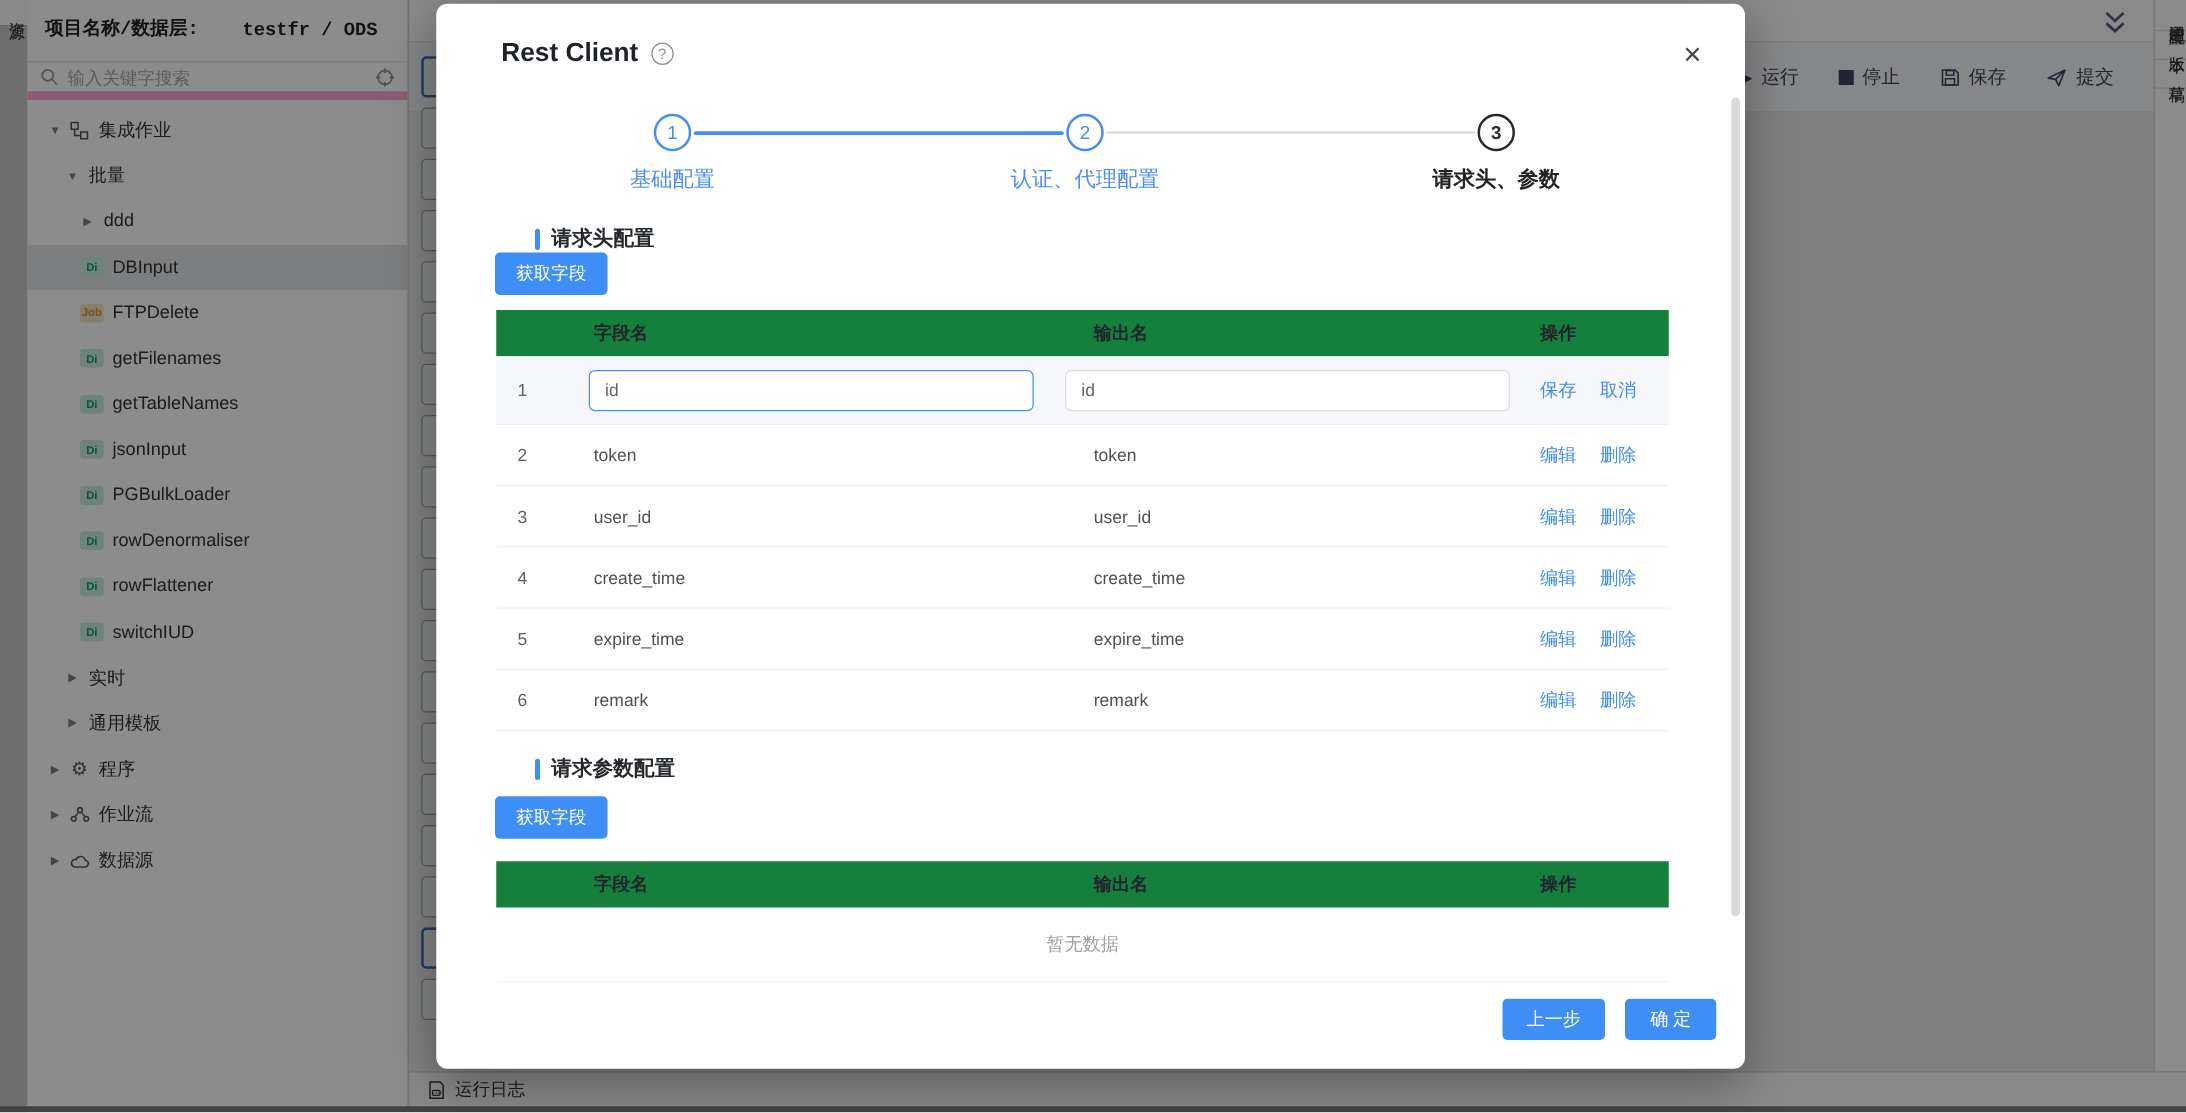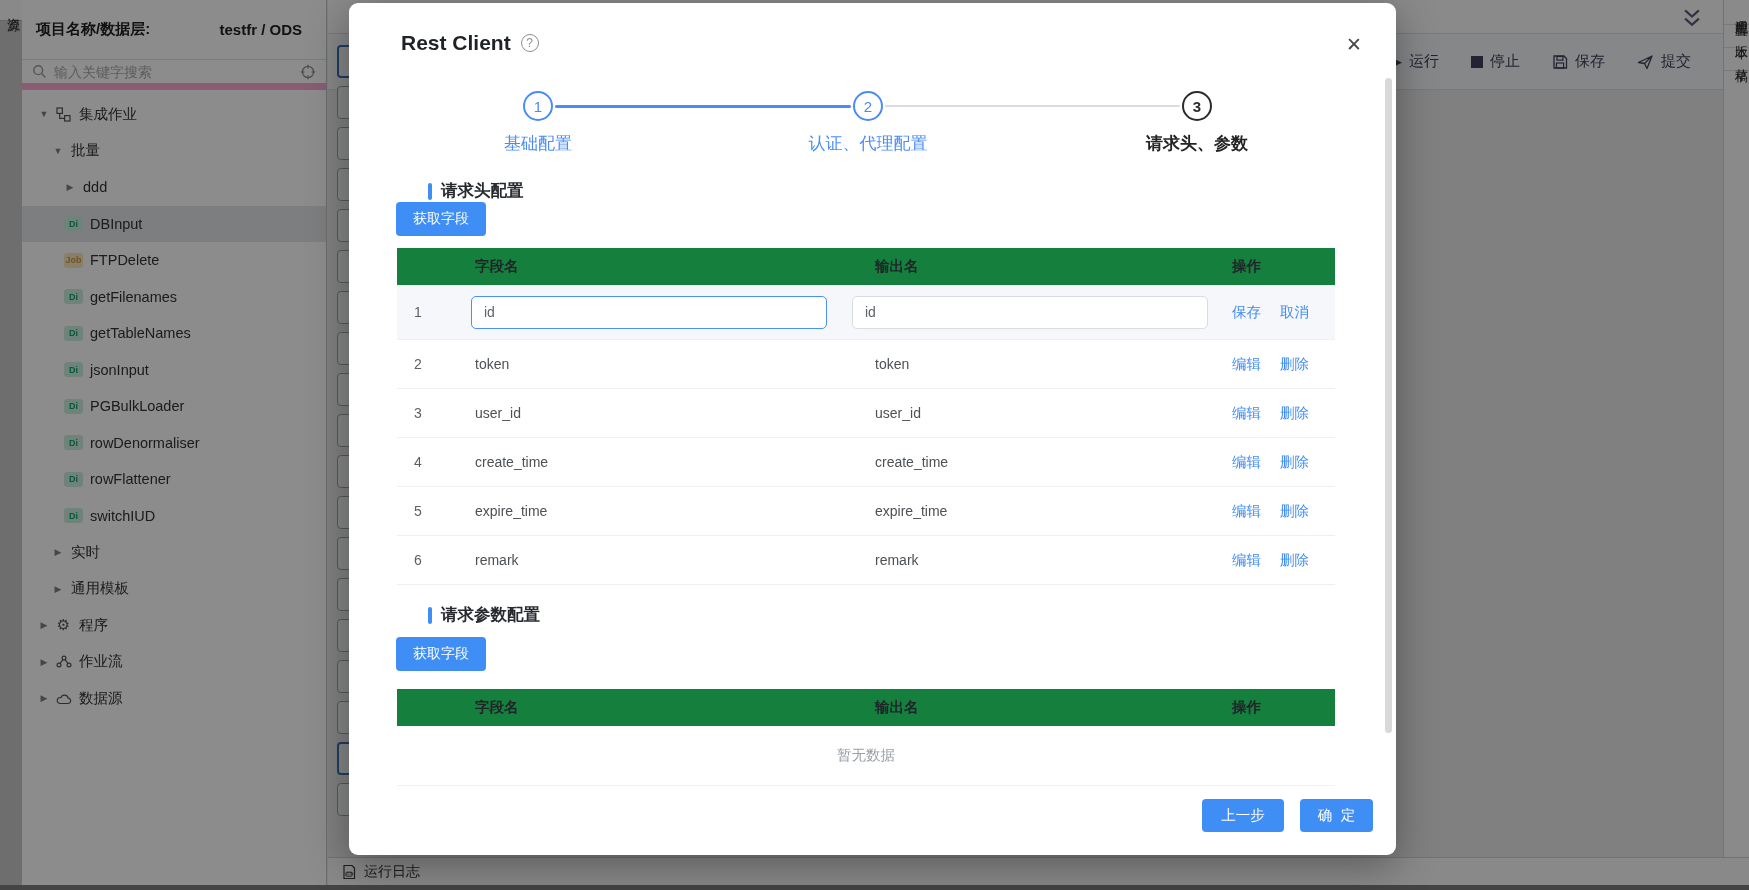--- a/index.html
+++ b/index.html
@@ -7,21 +7,21 @@
   .app { position:relative; width:1749px; height:890px; overflow:hidden; background:#ececec; }
 
   
   .left-rail { position:absolute; left:0; top:0; width:22px; height:890px; background:#c9c9c9; z-index:1; }
   .rail-tab { width:22px; padding:7px 0 9px; background:#fafafa; border-bottom:1px solid #bbb;
               writing-mode:vertical-rl; text-orientation:upright; font-size:13px; color:#333;
               display:flex; justify-content:center; letter-spacing:2px; }
 
   
   .sidebar { position:absolute; left:22px; top:0; width:305px; height:885px; background:#fff; border-right:1px solid #c9c9c9; z-index:1; }
-  .sb-header { height:60px; display:flex; align-items:center; border-bottom:1px solid #e2e2e2; padding:0 14px; }
+  .sb-header { height:50px; display:flex; align-items:center; border-bottom:1px solid #e2e2e2; padding:0 14px;font-family:Liberation Mono, monospace; }
   .sb-label { width:128px; font-size:15px; font-weight:bold; color:#222; line-height:1.35; }
   .sb-value { margin-left:auto; padding-right:10px; font-size:15px; font-weight:bold; color:#222; }
   .sb-search { height:30px; display:flex; align-items:center; gap:7px; padding:0 10px; border-bottom:7px solid #f9a8d4; }
   .sb-search input { flex:1; border:none; outline:none; font-size:14px; color:#555; background:transparent; }
   .sb-search input::placeholder { color:#a9a9a9; }
   .tree { padding-top:6px; }
   .titem { height:36.5px; display:flex; align-items:center; font-size:14.5px; color:#333; cursor:pointer; }
   .titem.sel { background:#e2e5e9; }
   .caret { font-size:9px; color:#808080; width:12px; text-align:center; flex:0 0 auto; }
   .ticon { width:17px; height:17px; margin-left:5px; flex:0 0 auto; display:flex; align-items:center; justify-content:center; color:#555; font-size:15px; }
@@ -87,21 +87,21 @@
   .c-idx { padding-left:17px; color:#5a5f66; }
   .c-f { padding-left:20px; } .c-o { padding-left:23px; } .c-a { padding-left:17px; display:flex; gap:19px; }
   .thead .c-o { padding-left:23px; }
   .cell-input { height:33px; border-radius:5px; font-size:14px; color:#5f646b; padding:0 12px; outline:none; font-family:inherit; }
   .inp-focus { margin-left:16px; width:356px; border:1.6px solid #4a90f5; }
   .inp-plain { width:356px; border:1px solid #d9dce3; }
   .lnk { color:#3f8cf3; font-size:14.5px; cursor:pointer; }
   .empty-body { height:60px; display:flex; align-items:center; justify-content:center;
                 font-size:14.5px; color:#9aa0a8; border-bottom:1px solid #f0f2f5; }
   .m-footer-btn { position:absolute; height:33px; border:none; border-radius:4px; background:#3e8ef5;
-                  color:#fff; font-size:14.5px; cursor:pointer; font-family:Liberation Mono, monospace; }
+                  color:#fff; font-size:14.5px; cursor:pointer; font-family:Liberation Serif, serif; }
   .m-scroll { position:absolute; left:1036px; top:75px; width:7px; height:655px; background:#d9d9d9; border-radius:4px; }
   svg { display:block; }
 </style>
 </head>
 <body>
 
 <div class="app">
 
   <div class="left-rail">
     <div class="rail-tab">资源</div>

